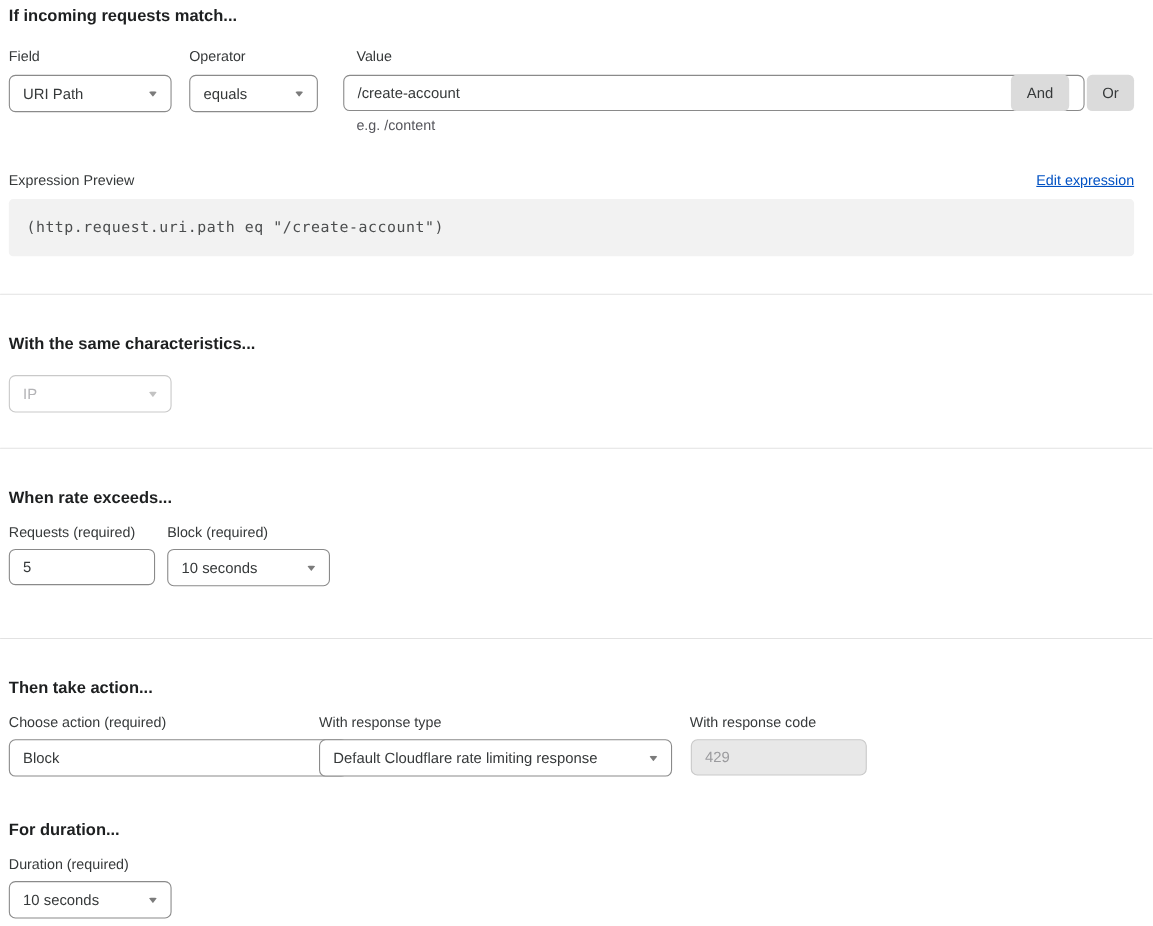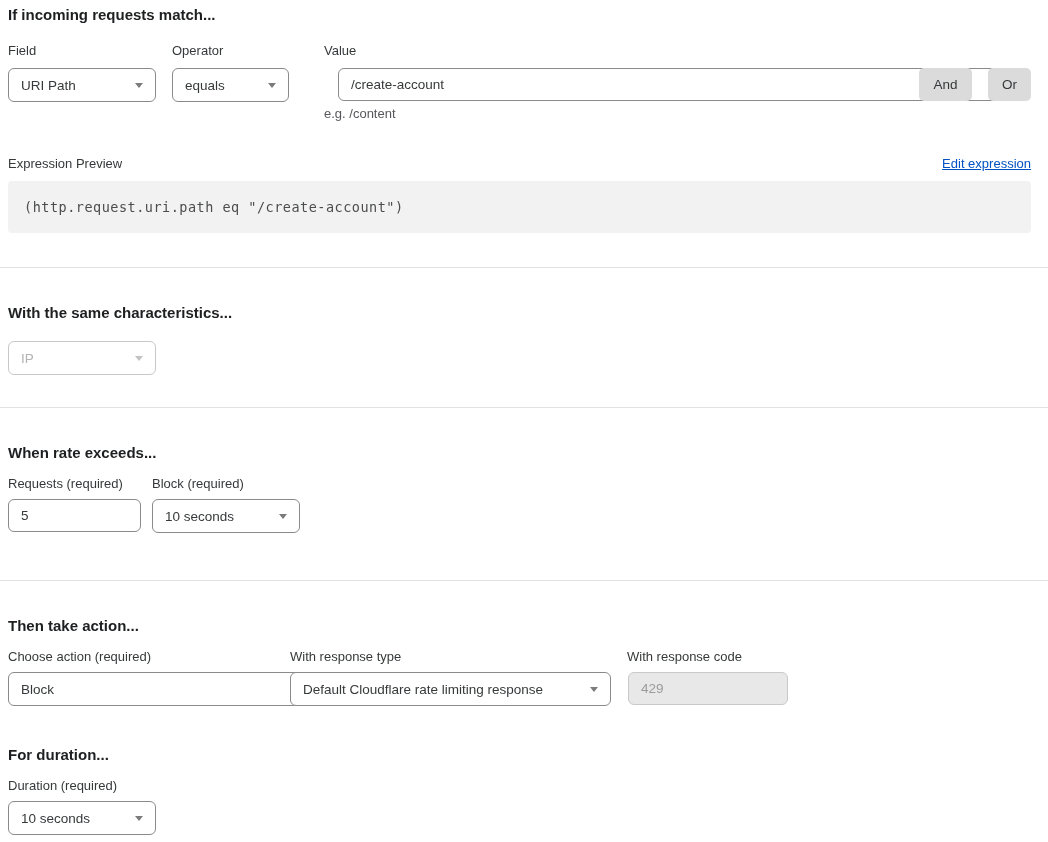--- a/index.html
+++ b/index.html
@@ -1,15 +1,15 @@
 <!DOCTYPE html>
 <html><head>
 <meta charset="utf-8">
 <style>
-  * { margin: 0; padding: 0; box-sizing: border-box; }
+  * { margin: 0; padding: 0; box-sizing: border-box; border-radius: 29px; }
   html, body { background: #ffffff; }
   body {
     font-family: "Liberation Sans", "DejaVu Sans", sans-serif;
     color: #36393a;
   }
   .page {
     position: relative;
     width: 1048px;
     height: 842px;
     background: #fff;
@@ -141,21 +141,21 @@
   <div class="abs control select" style="left:8px; top:68px; width:148px;">
     <span>URI Path</span>
     <span class="chev"></span>
   </div>
 
   <div class="abs control select" style="left:172px; top:68px; width:117px;">
     <span>equals</span>
     <span class="chev"></span>
   </div>
 
-  <input class="abs text-input" style="left: 338px; top: 68px; width: 674px;" type="text" value="/create-account">
+  <input class="abs text-input" style="left: 312px; top: 68px; width: 674px;" type="text" value="/create-account">
 
   <button class="abs btn" style="left:919px; top:68px; width:53px;">And</button>
   <button class="abs btn" style="left:988px; top:68px; width:43px;">Or</button>
 
   <div class="abs helper-text" style="left:324px; top:106px;">e.g. /content</div>
 
   <div class="abs field-label" style="left:8px; top:156px;">Expression Preview</div>
   <a class="abs link" style="top:156px; right:17px;">Edit expression</a>
 
   <div class="abs code-block" style="left:8px; top:181px; width:1023px; height:52px;">

